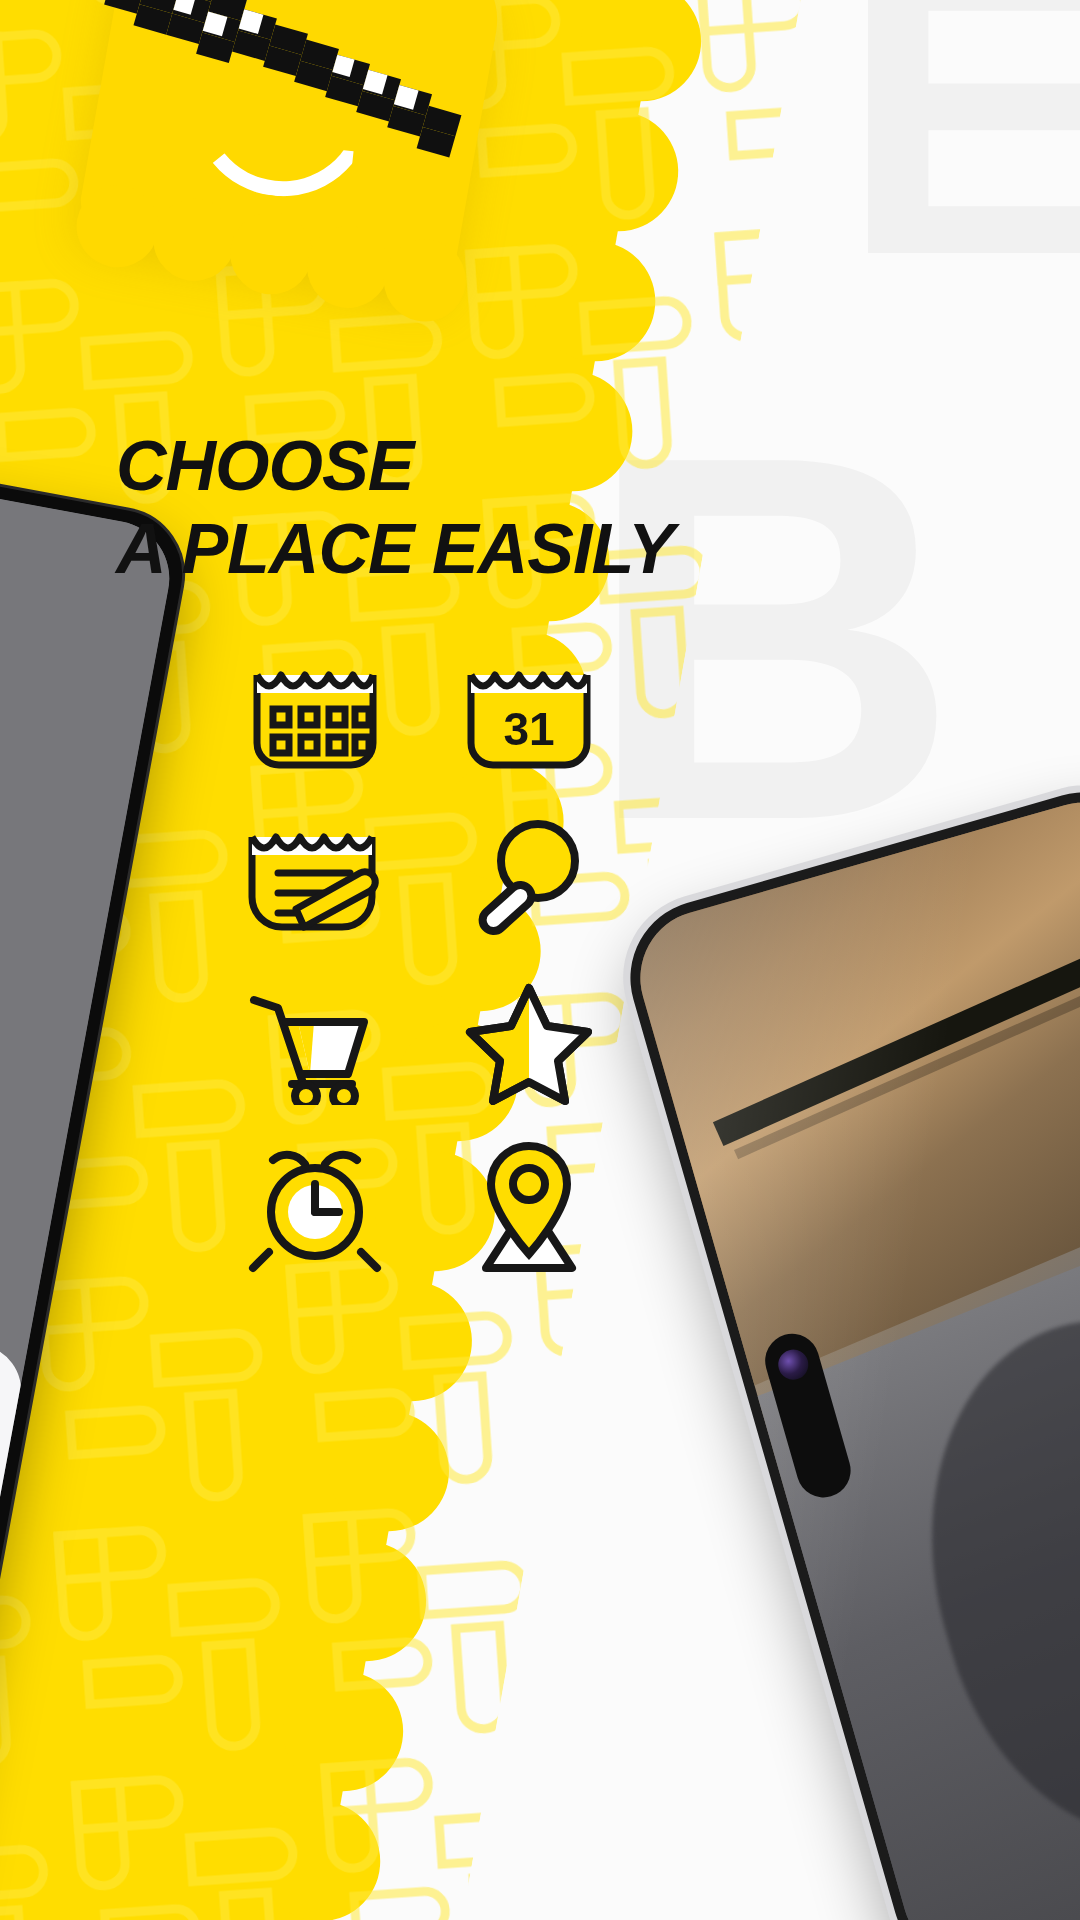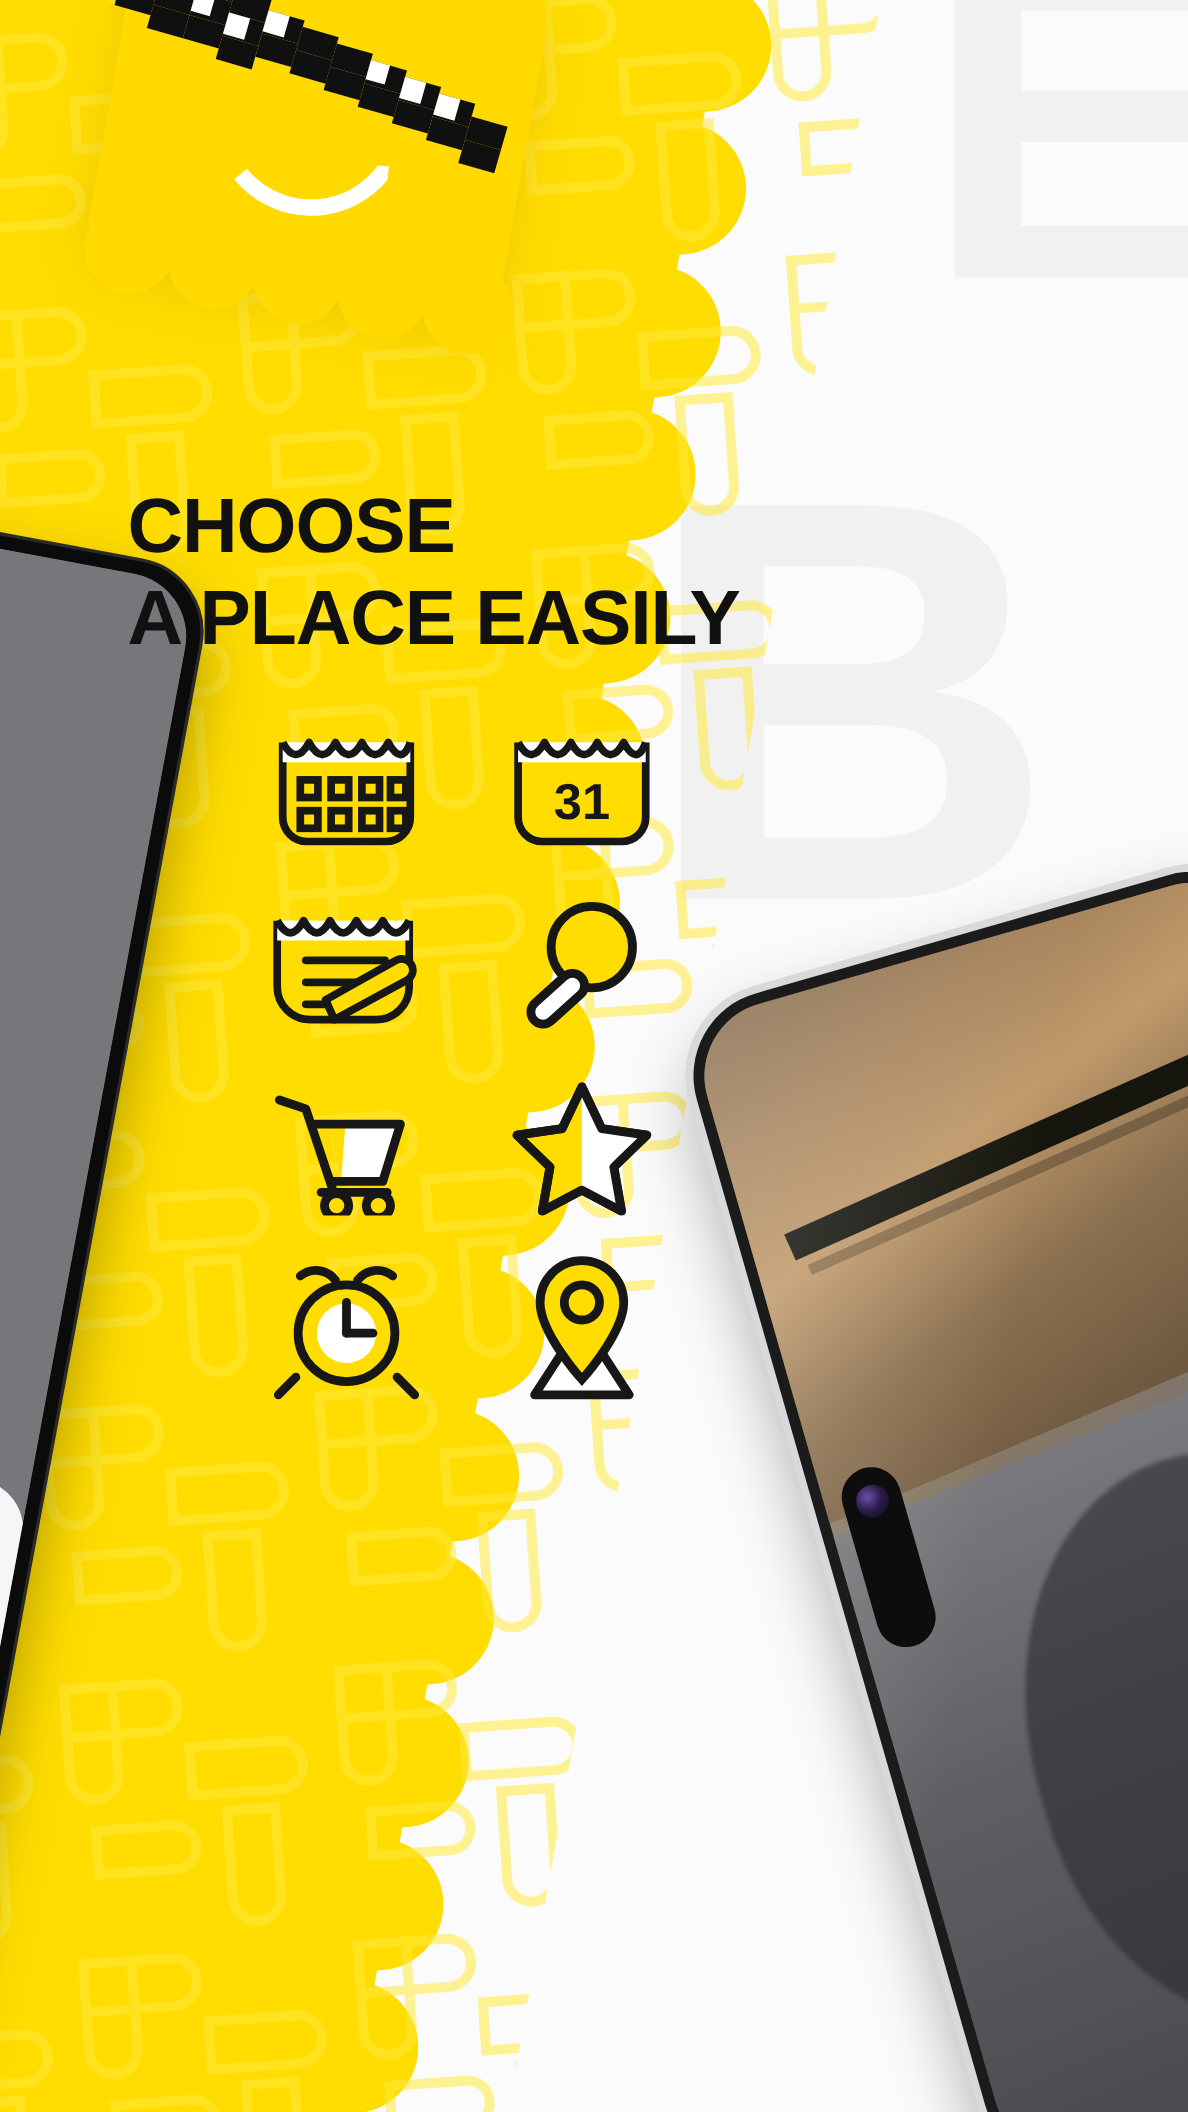--- a/index.html
+++ b/index.html
@@ -89,23 +89,24 @@
     border-top-color:transparent;
     border-left-color:transparent;
     border-right-color:transparent;
     border-radius:0 0 110px 110px;
     transform:rotate(-4deg);
   }
 
   
   .headline{
     position:absolute;
-    left:116px; top:437px;
+    left:116px; top:425px;
     z-index:6;
     transform:rotate(0deg);
+    font-style:italic;
   }
   .headline div{
     font-family:"Liberation Sans", sans-serif;
     font-weight:700;
     font-size:70px;
     letter-spacing:-1px;
     line-height:1.18;
     color:#111111;
     white-space:nowrap;
   }

